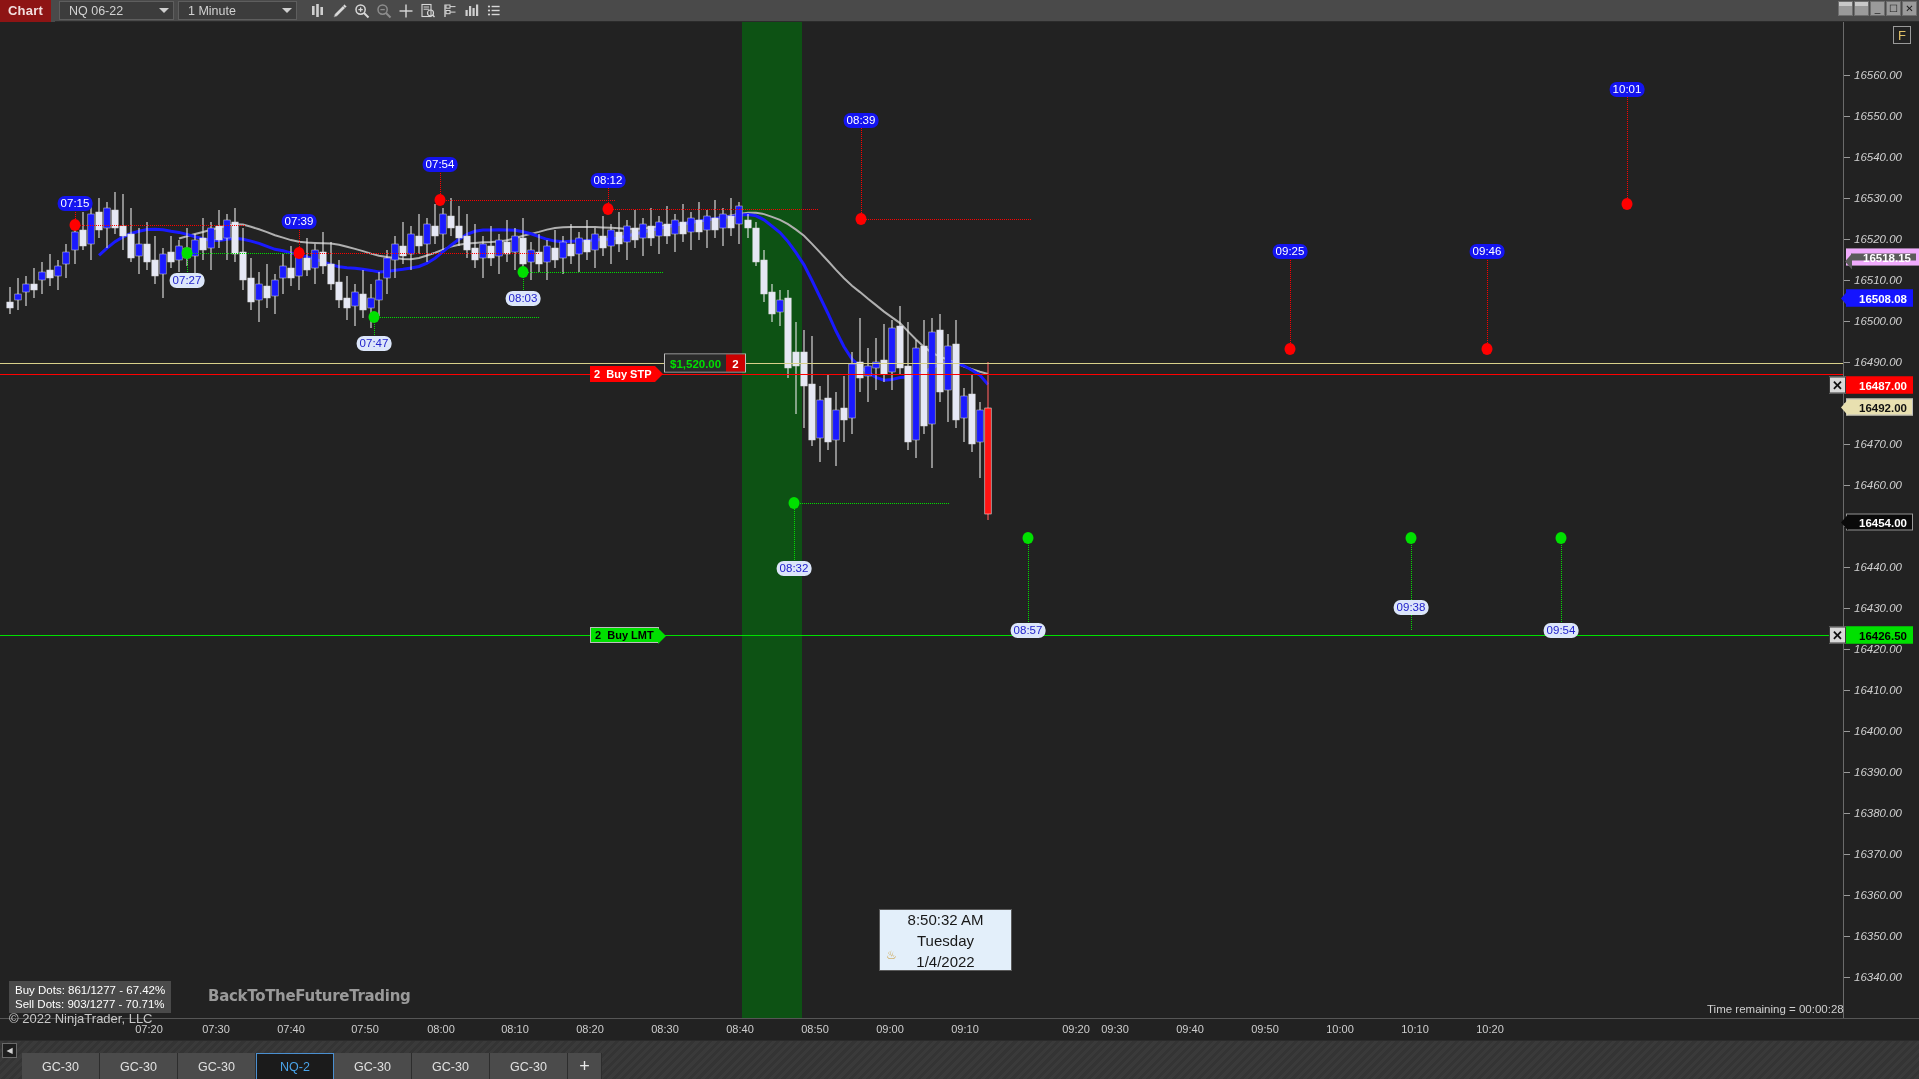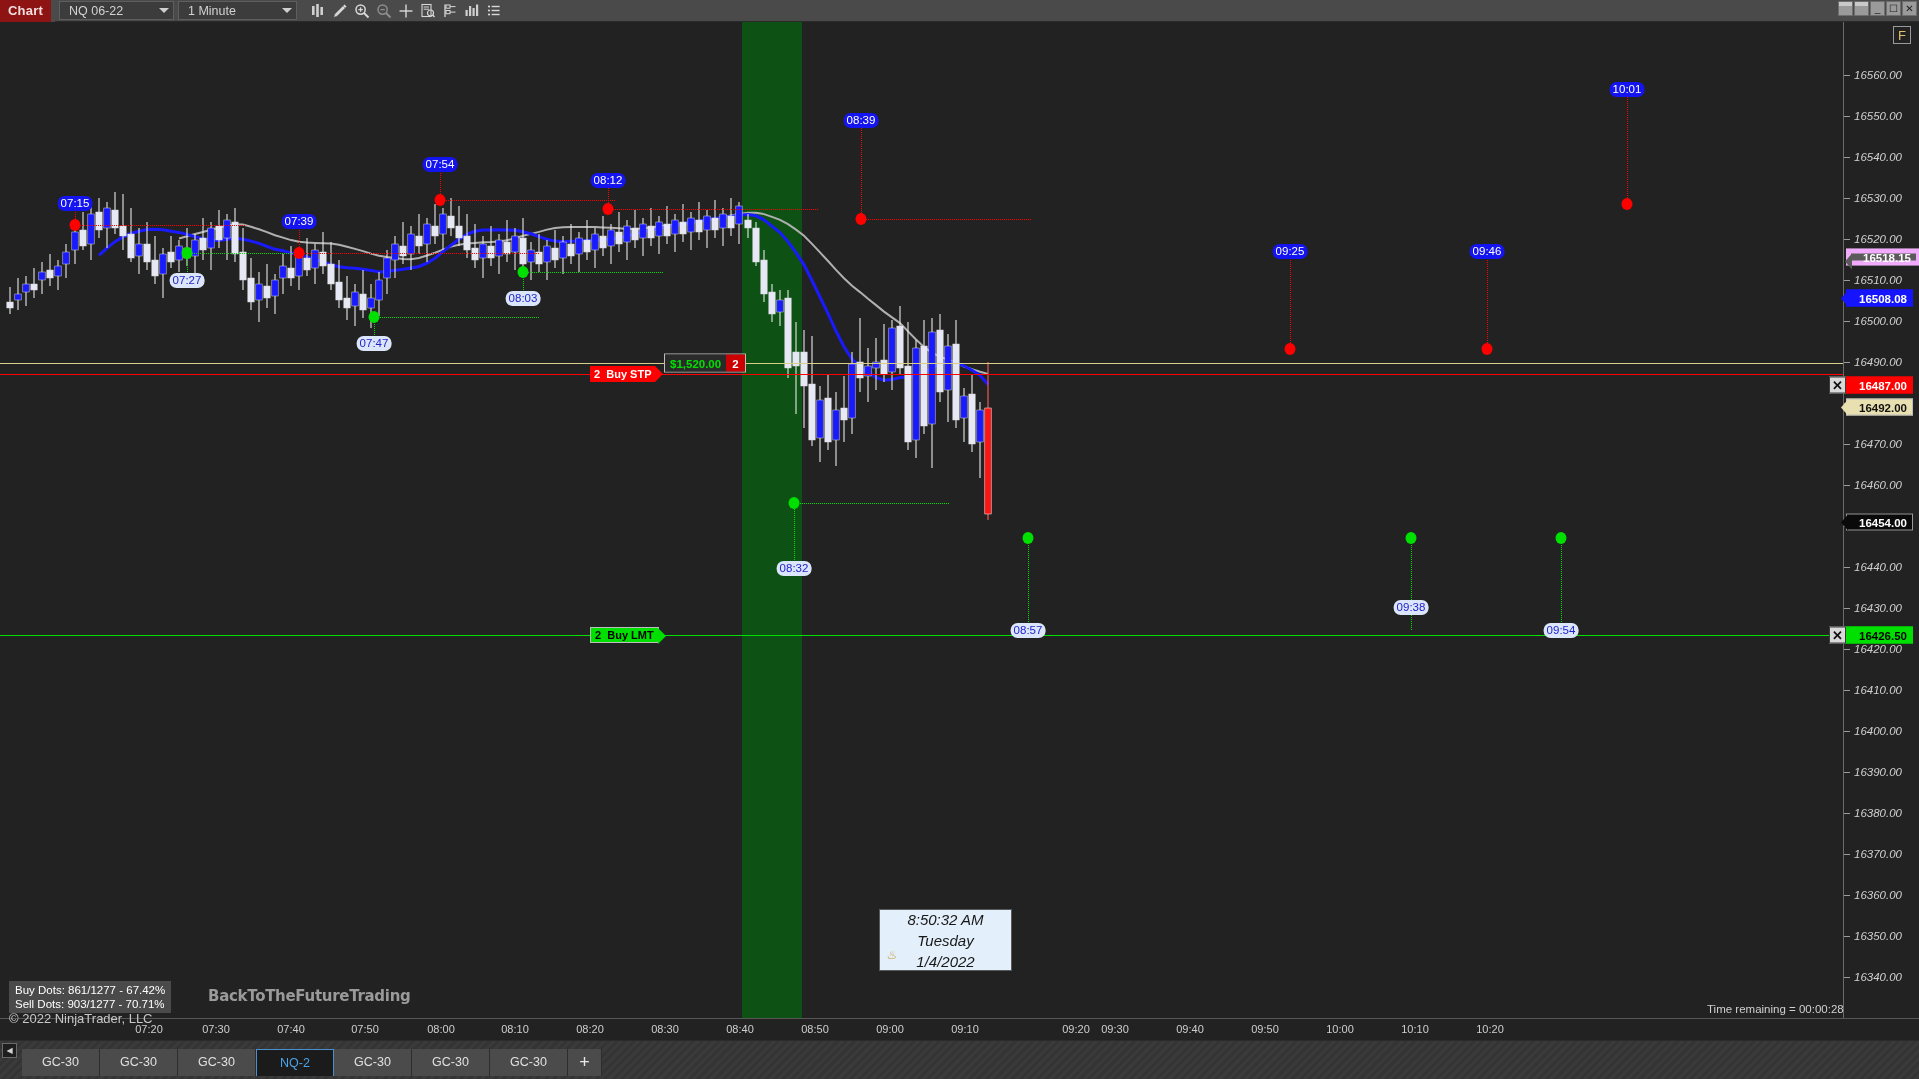--- a/index.html
+++ b/index.html
@@ -133,41 +133,41 @@
   .pnl-val{background:#2a2a2a;color:#00e000;display:flex;align-items:center;padding:0 5px;}
   .pnl-qty{background:#cc0000;color:#fff;display:flex;align-items:center;padding:0 6px;}
 
   
   .sess-band{position:absolute;top:0;height:996px;background:#0d5214;}
 
   
   .clockbox{
     position:absolute;background:#e3effa;border:1px solid #5a5a5a;
     display:flex;flex-direction:column;align-items:center;justify-content:center;
-    color:#181818;font-size:15px;line-height:21px;font-style:italic;
+    color:#181818;font-size:15px;line-height:21px;
   }
   .clockbox .bell{position:absolute;left:6px;bottom:4px;font-size:12px;color:#c9962f;}
 
   
   .statsbox{
     position:absolute;background:#4a4a4a;color:#ffffff;font-size:11.5px;
     padding:2px 6px;line-height:14px;
   }
   .copyright{position:absolute;color:#c8c8c8;font-size:13px;}
   .watermark{position:absolute;color:#9a9a9a;font-size:15px;font-weight:bold;
     font-family:"DejaVu Sans", sans-serif;letter-spacing:-.3px;}
   .timeremain{position:absolute;color:#d0d0d0;font-size:11.5px;}
 
   
   .tabbar{
     position:absolute;left:0;top:1040px;width:1919px;height:39px;
     background:repeating-linear-gradient(135deg,#3a3a3a 0 3px,#343434 3px 6px);
     border-top:1px solid #2b2b2b;
   }
-  .tabs{position:absolute;left:22px;top:12px;display:flex;align-items:center;height:18px;}
+  .tabs{position:absolute;left:22px;top:12px;display:flex;align-items:flex-start;height:18px;}
   .tab{
     height:27px;min-width:78px;padding:0 14px;background:#4b4b4b;color:#e0e0e0;
     display:flex;align-items:center;justify-content:center;font-size:12.5px;
     border-right:1px solid #2d2d2d;
   }
   .tab.active{background:#1b1b1b;color:#4aa3e8;border:1px solid #4a8fd0;border-bottom:none;}
   .tab.plus{background:#4b4b4b;color:#e8e8e8;font-size:18px;min-width:34px;padding:0;}
   .scroll-left{
     position:absolute;left:2px;top:2px;width:15px;height:15px;background:#1e1e1e;
     border:1px solid #6a6a6a;color:#d0d0d0;font-size:8px;

